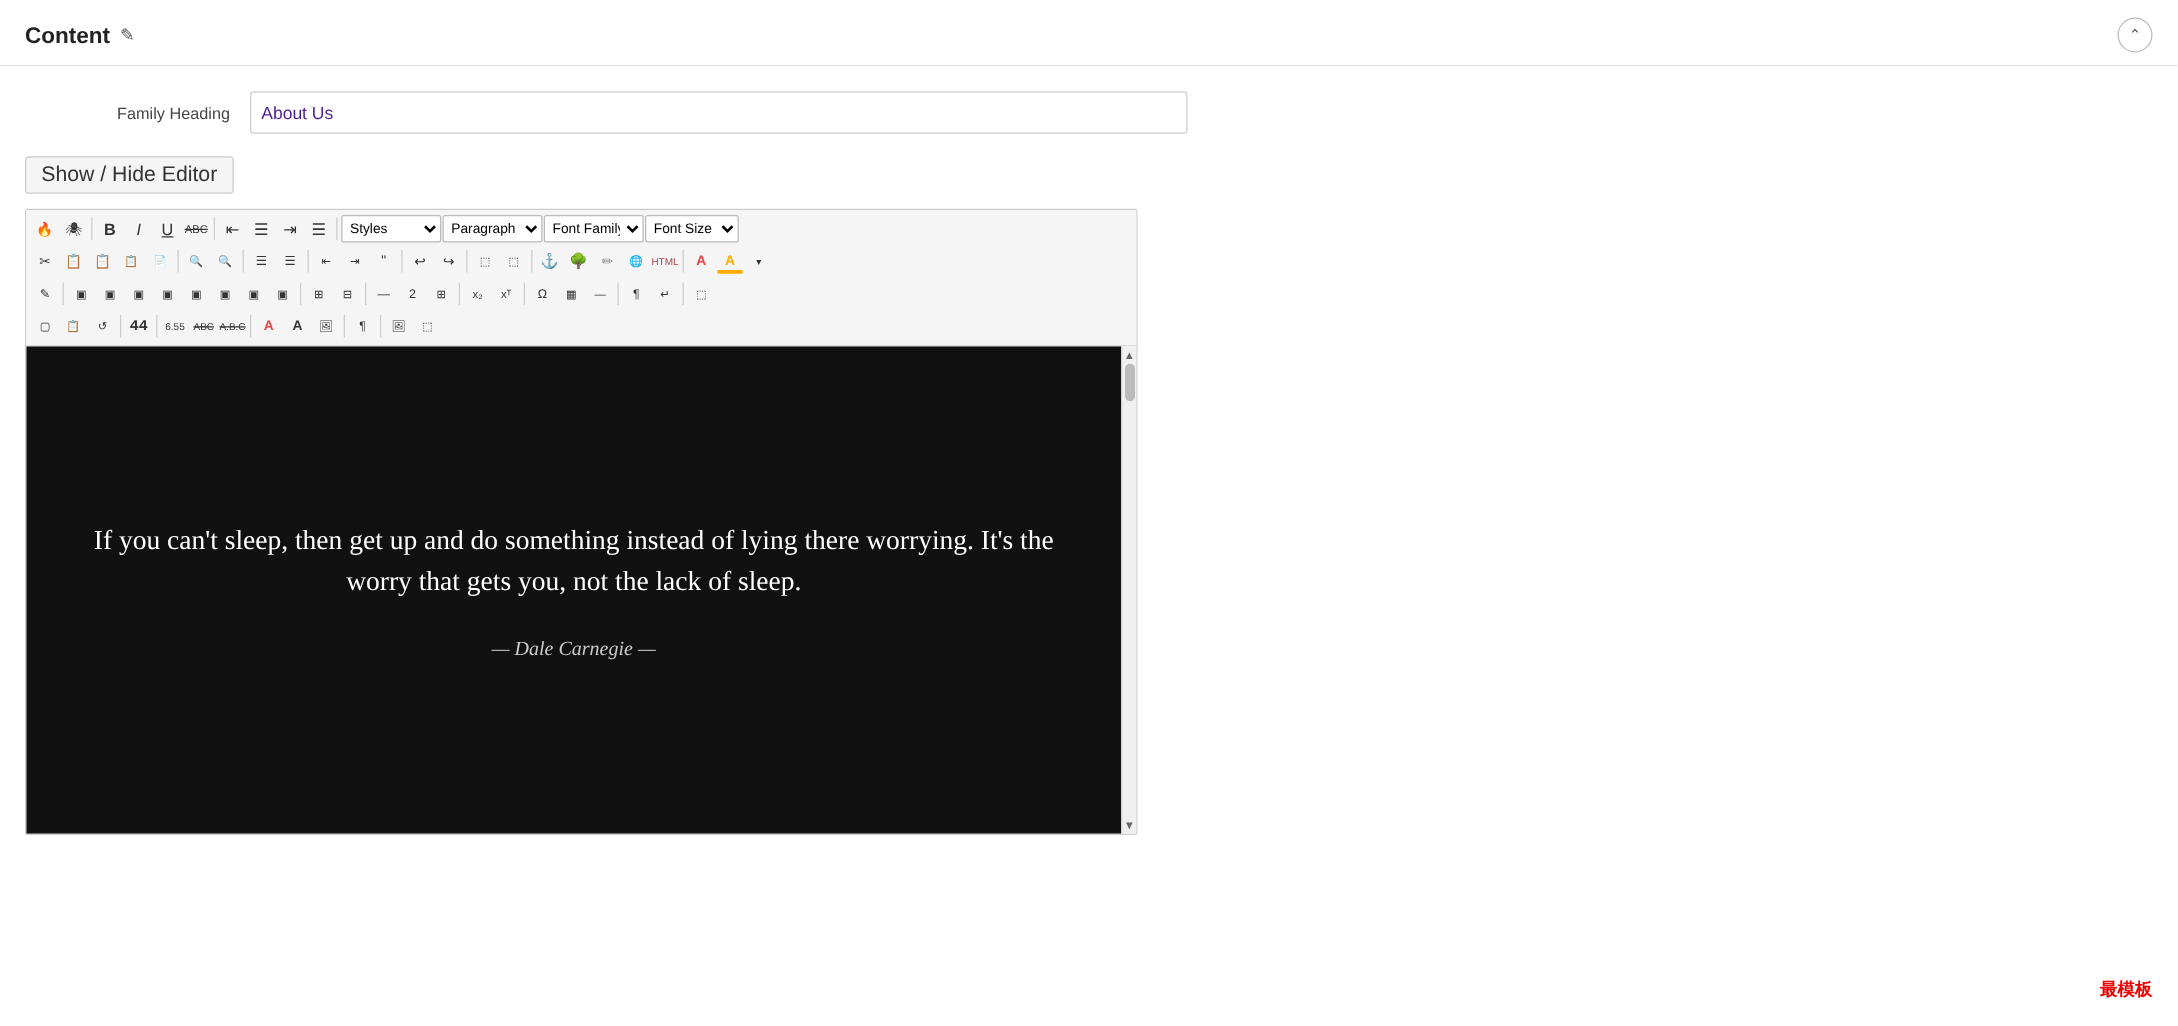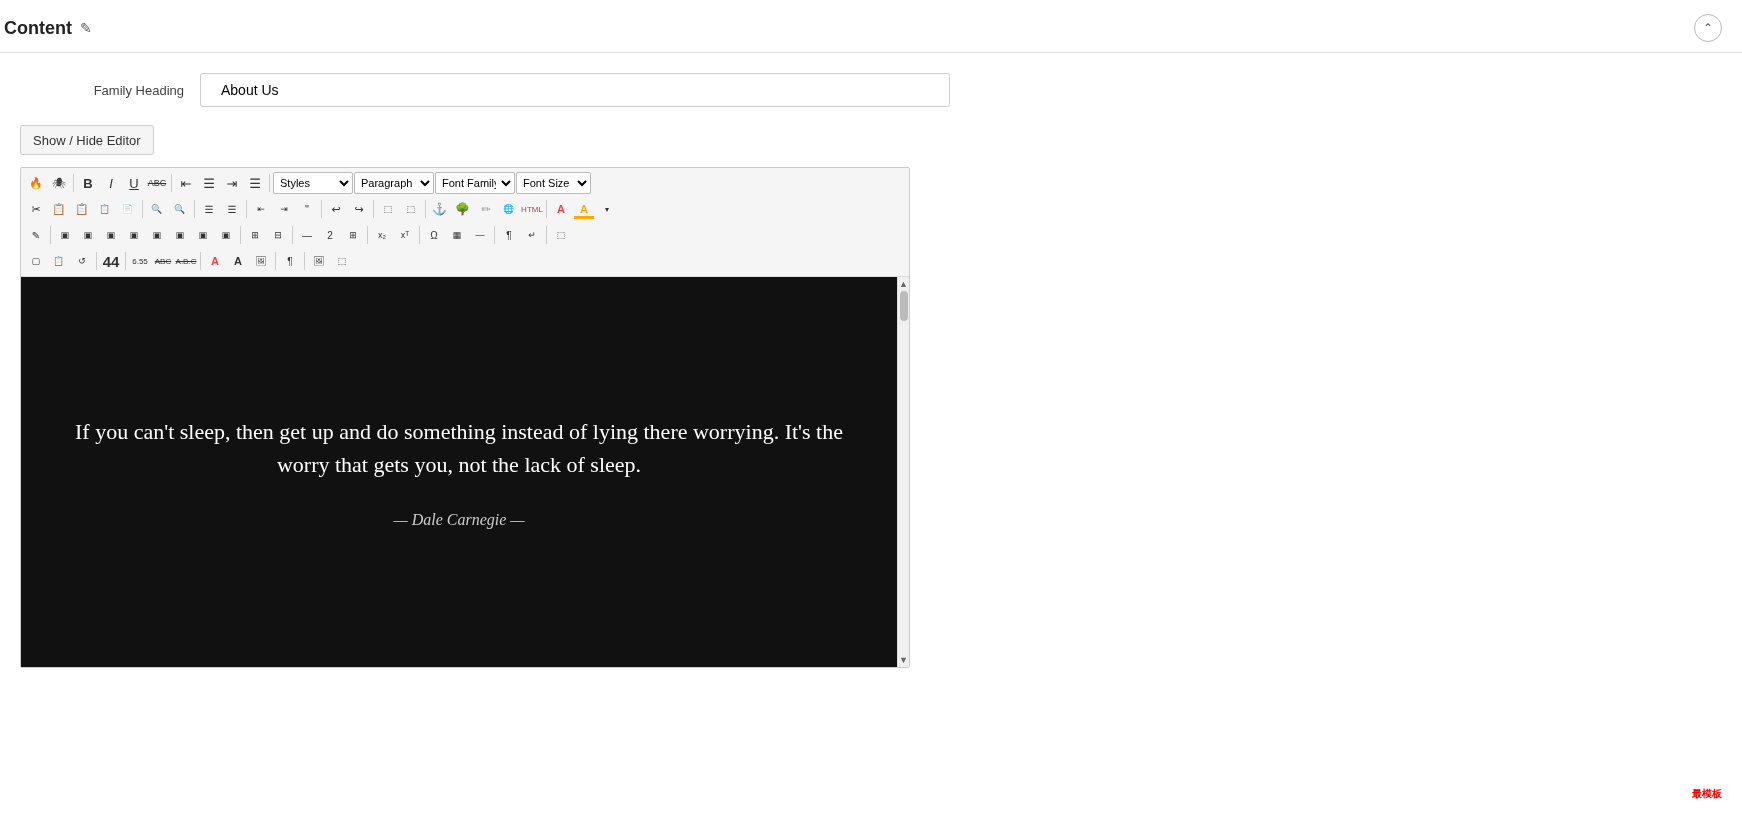--- a/index.html
+++ b/index.html
@@ -9,21 +9,21 @@
       background: #fff;
       color: #333;
       overflow-x: hidden;
     }
 
     
     .page-header {
       display: flex;
       align-items: center;
       justify-content: space-between;
-      padding: 14px 20px 10px 4px;
+      padding: 14px 20px 10px 20px;
       border-bottom: 1px solid #e0e0e0;
     }
     .page-title-area {
       display: flex;
       align-items: center;
       gap: 8px;
     }
     .page-title {
       font-size: 18px;
       font-weight: 600;
@@ -66,37 +66,37 @@
       font-size: 13px;
       color: #444;
       flex-shrink: 0;
     }
     .field-input {
       flex: 1;
       max-width: 750px;
       height: 34px;
       border: 1px solid #ccc;
       border-radius: 3px;
-      padding: 0 20px;
+      padding: 0 8px;
       font-size: 14px;
-      color: #000000;
+      color: #4c1d95;
       background: #fff;
     }
 
     
     .show-hide-btn {
       display: inline-flex;
       align-items: center;
       height: 30px;
       padding: 0 12px;
       border: 1px solid #ccc;
       background: #f5f5f5;
       border-radius: 3px;
       cursor: pointer;
-      font-size: 13px;
+      font-size: 17px;
       color: #333;
       margin-bottom: 12px;
       margin-left: 0;
     }
 
     
     .editor-container {
       border: 1px solid #ccc;
       border-radius: 2px;
       max-width: 890px;
@@ -244,21 +244,21 @@
       cursor: pointer;
       font-size: 9px;
       color: #666;
     }
 
     
     .watermark {
       position: fixed;
       bottom: 20px;
       right: 20px;
-      font-size: 10px;
+      font-size: 14px;
       color: #e00;
       font-family: Arial, sans-serif;
       font-weight: bold;
       pointer-events: none;
       z-index: 999;
     }
 
     
     .icon-fire { color: #e44; }
     .icon-anchor { color: #44a; }
@@ -389,21 +389,21 @@
         <button class="tb-btn" style="font-size:9px;">↵</button>
         <div class="tb-separator"></div>
         <button class="tb-btn" style="font-size:9px;">⬚</button>
       </div>
 
       <div class="toolbar-row">
         <button class="tb-btn" style="font-size:9px;">▢</button>
         <button class="tb-btn" style="font-size:9px;">📋</button>
         <button class="tb-btn" style="font-size:9px;">↺</button>
         <div class="tb-separator"></div>
-        <button class="tb-btn" style="font-size:15px; font-weight:bold;">44</button>
+        <button class="tb-btn" style="font-size:12px; font-weight:bold;font-family:Liberation Mono, monospace;">44</button>
         <div class="tb-separator"></div>
         <button class="tb-btn" style="font-size:8px;">6.55</button>
         <button class="tb-btn" style="font-size:8px; text-decoration:line-through;">ABC</button>
         <button class="tb-btn" style="font-size:8px; text-decoration:line-through;">A.B.C</button>
         <div class="tb-separator"></div>
         <button class="tb-btn" style="font-size:11px; font-weight:bold; color:#e44;">A</button>
         <button class="tb-btn" style="font-size:11px; font-weight:bold; color:#333;">A</button>
         <button class="tb-btn" style="font-size:9px;">🖼</button>
         <div class="tb-separator"></div>
         <button class="tb-btn" style="font-size:10px;">¶</button>

